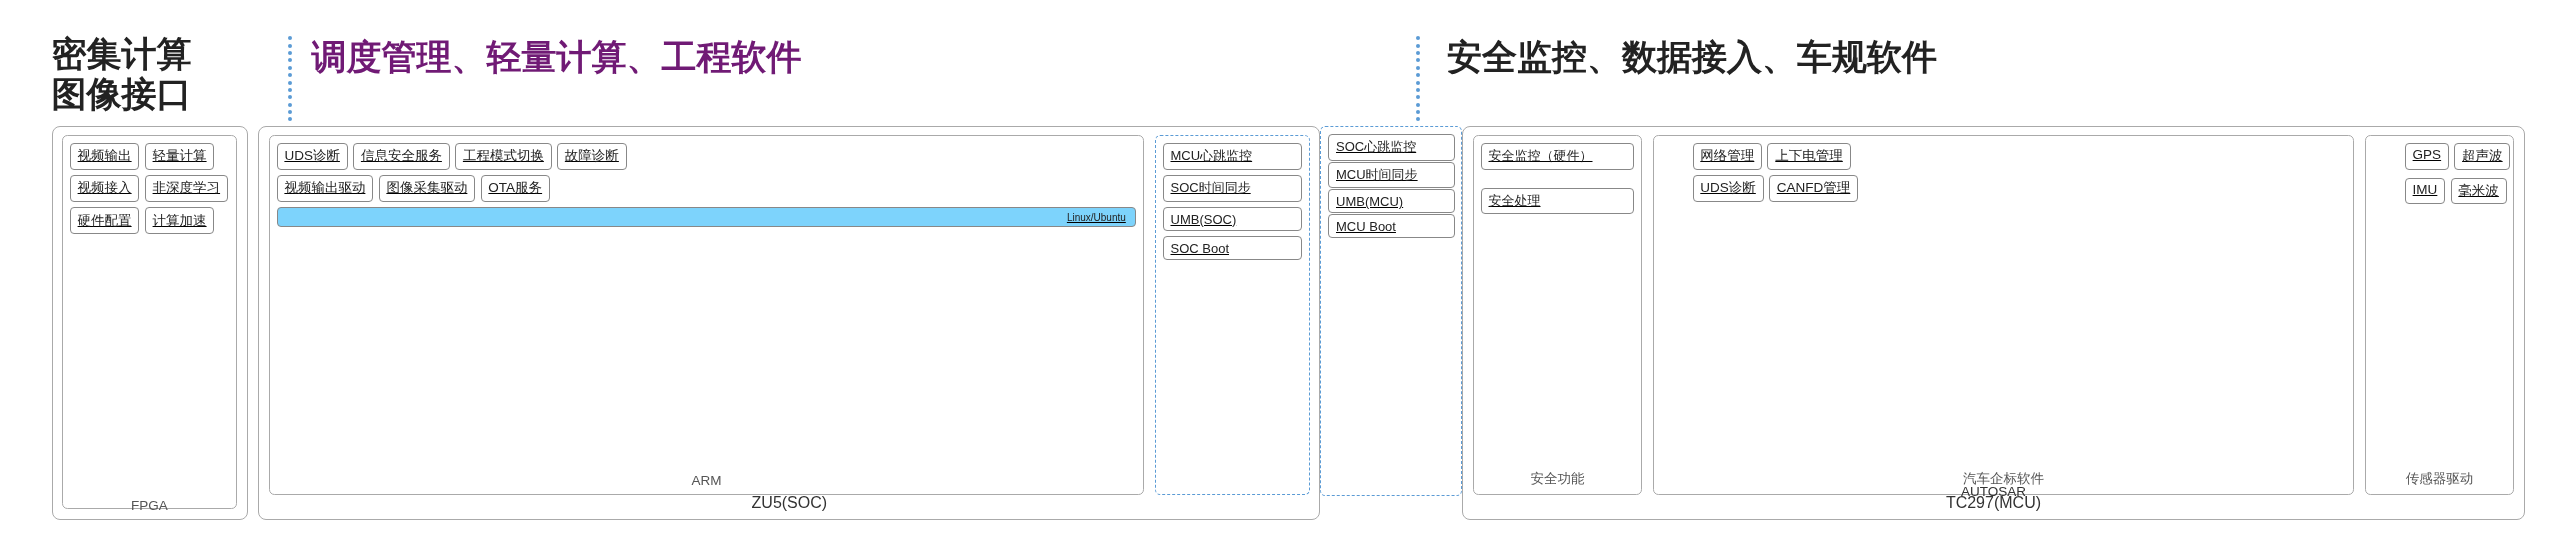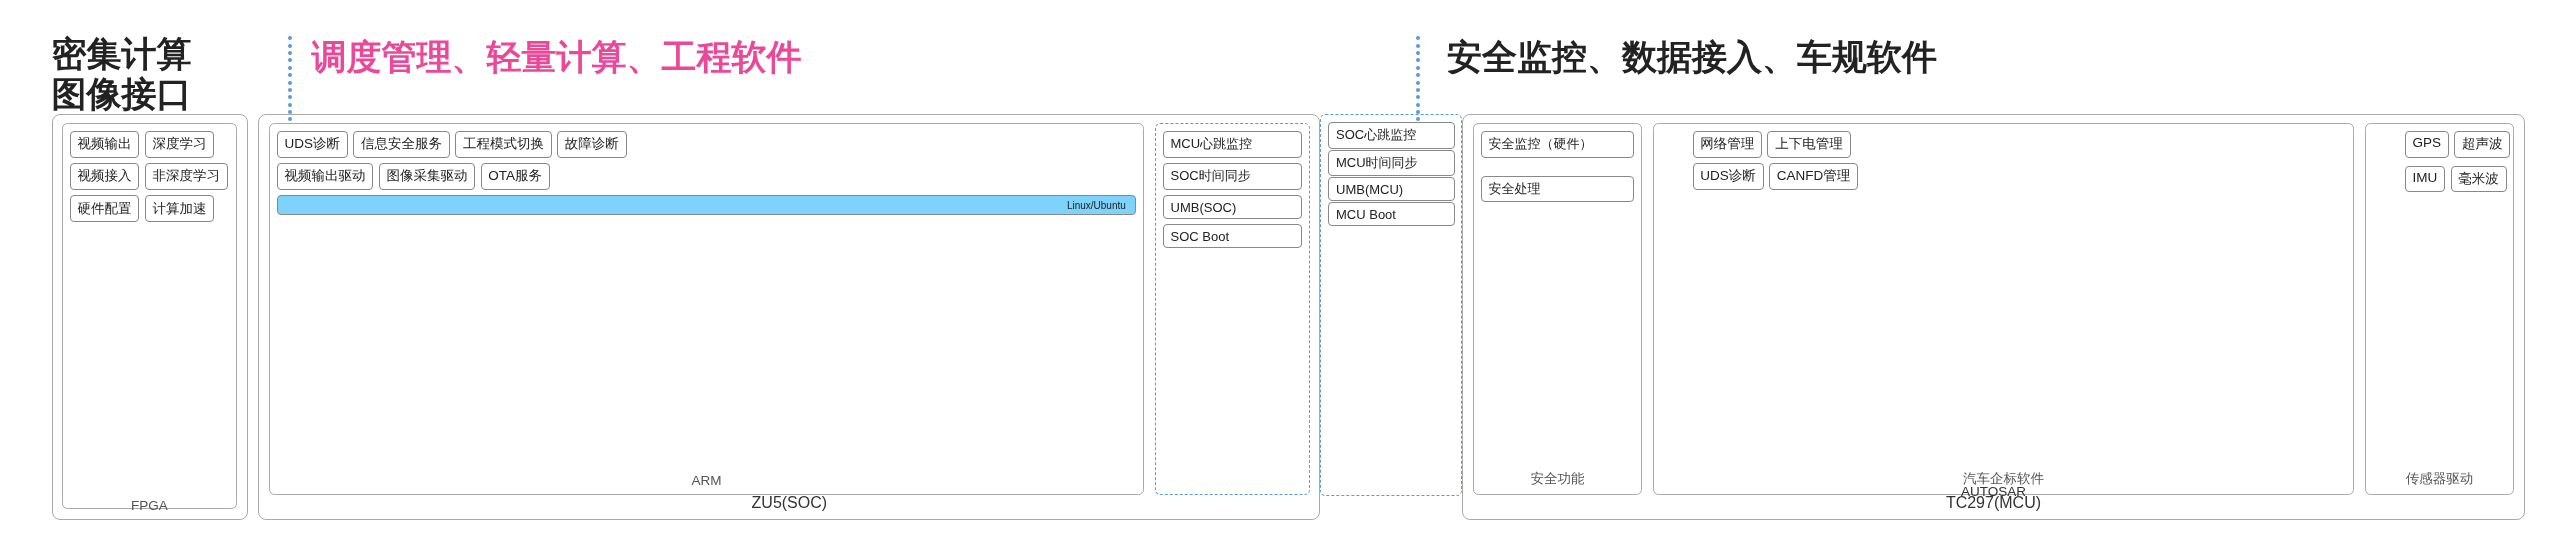--- a/index.html
+++ b/index.html
@@ -19,20 +19,21 @@
       background: #fff;
       display: flex;
       flex-direction: column;
       padding: 13.5px 20px;
     }
     
     .header-row {
       display: flex;
       flex-direction: row;
       align-items: flex-start;
+      margin-bottom: 12px;
       gap: 0;
     }
     .header-left {
       width: 216px;
       flex-shrink: 0;
     }
     .header-title-main {
       font-size: 35px;
       font-weight: bold;
       color: #222;
@@ -61,21 +62,21 @@
       flex-shrink: 0;
     }
     .header-center {
       flex: 1;
       display: flex;
       align-items: center;
     }
     .header-center-title {
       font-size: 35px;
       font-weight: bold;
-      color: #ec4899;
+      color: #701a75;
     }
     .header-divider-vertical2 {
       width: 4px;
       display: flex;
       flex-direction: column;
       gap: 3.4px;
       margin: 0 27px;
       margin-top: 2.7px;
       flex-shrink: 0;
     }
@@ -266,20 +267,21 @@
       white-space: nowrap;
     }
 
     .main-content-row {
       display: flex;
       flex-direction: row;
       align-items: stretch;
       gap: 0;
       flex: 1;
       width: 100%;
+      text-decoration: underline;
     }
   </style>
 </head>
 <body>
 
 <div class="page-wrapper">
 
   <div class="header-row">
     <div class="header-left">
       <div class="header-title-main">
@@ -326,21 +328,21 @@
       <div class="header-right-title">安全监控、数据接入、车规软件</div>
     </div>
   </div>
 
   <div class="main-content-row">
 
     <div class="section-outer fpga-section">
       <div class="fpga-inner">
         <div class="fpga-row">
           <div class="chip-box">视频输出</div>
-          <div class="chip-box">深度学习</div>
+          <div class="chip-box">轻量计算</div>
         </div>
         <div class="fpga-row">
           <div class="chip-box">视频接入</div>
           <div class="chip-box">非深度学习</div>
         </div>
         <div class="fpga-row">
           <div class="chip-box">硬件配置</div>
           <div class="chip-box">计算加速</div>
         </div>
       </div>

